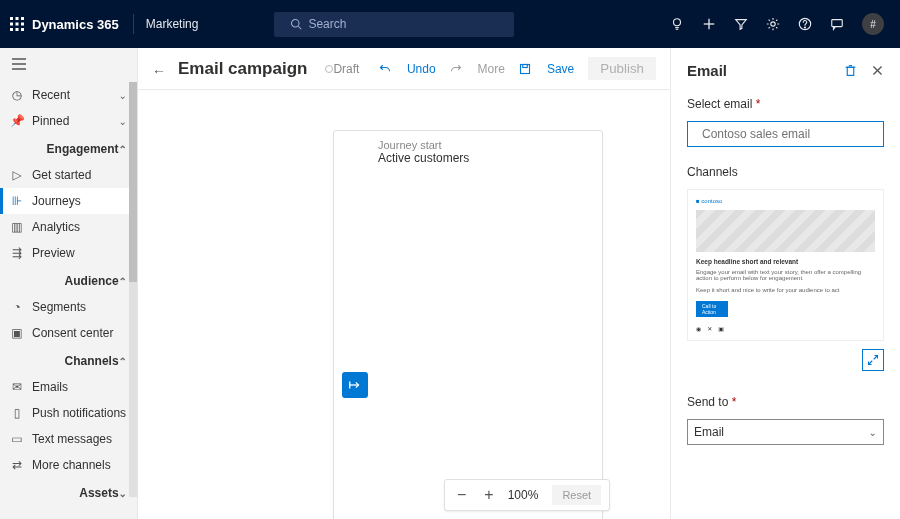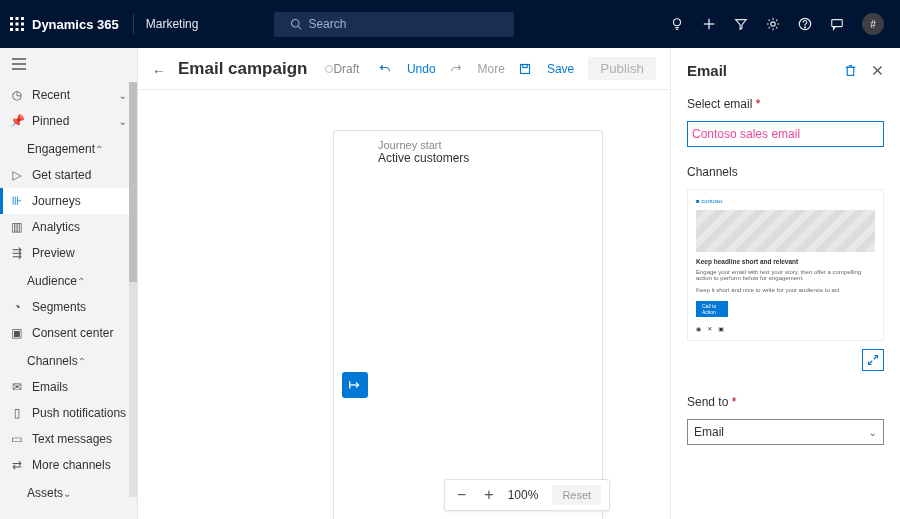--- a/index.html
+++ b/index.html
@@ -13,21 +13,21 @@
 .search input::placeholder{color:#a0b0d0}
 .top-icons{margin-left:auto;display:flex;gap:18px;align-items:center;padding-right:6px}
 .top-icons span{color:#fff;opacity:.9;cursor:pointer}
 .avatar-tag{background:#444;border-radius:50%;width:22px;height:22px;display:flex;align-items:center;justify-content:center;font-size:10px}
 
 .main{display:flex;height:479px}
 .sidebar{width:138px;background:#f3f3f3;border-right:1px solid #e5e5e5;display:flex;flex-direction:column;font-size:12px;color:#323130;overflow:hidden;position:relative}
 .hamburger{padding:10px 12px;color:#555;height:34px}
 .side-item{display:flex;align-items:center;padding:6px 10px;gap:8px;cursor:pointer;position:relative;height:26px}
 .side-item.active{background:#fff;border-left:3px solid #0078d4;padding-left:7px}
-.side-section{display:flex;align-items:center;justify-content:flex-start;padding:8px 10px 6px 27px;font-weight:400;color:#323130}
+.side-section{display:flex;align-items:center;justify-content:flex-end;padding:8px 10px 6px 27px;font-weight:700;color:#323130}
 .chev{color:#666;font-size:10px}
 .icon{width:14px;text-align:center;color:#555;font-size:12px}
 .side-scroll{position:absolute;right:0;top:34px;bottom:30px;width:8px;background:#e0e0e0}
 .side-scroll-thumb{width:8px;height:200px;background:#bfbfbf;position:absolute;top:0}
 .env-switch{position:absolute;bottom:0;left:0;right:0;height:30px;display:flex;align-items:center;padding:0 8px;gap:6px;border-top:1px solid #e5e5e5;background:#f3f3f3}
 .env-badge{background:#d65f00;color:#fff;font-size:9px;font-weight:600;width:18px;height:18px;display:flex;align-items:center;justify-content:center}
 
 .content{flex:1;display:flex;flex-direction:column;position:relative}
 .pageheader{height:42px;display:flex;align-items:center;padding:0 14px;gap:12px;border-bottom:1px solid #edebe9}
 .back{color:#555;cursor:pointer;font-size:14px}
@@ -51,21 +51,21 @@
 .zoom-ctrl button{border:0;background:transparent;color:#555;font-size:16px;cursor:pointer;padding:0 4px}
 .zoom-ctrl .reset{border:0;background:#f3f3f3;color:#999;font-size:11px;padding:4px 10px;margin-left:4px}
 
 .panel{width:230px;border-left:1px solid #edebe9;padding:14px 16px;display:flex;flex-direction:column;gap:10px}
 .panel-header{display:flex;align-items:center}
 .panel-title{font-weight:600;font-size:15px;color:#323130}
 .panel-icons{margin-left:auto;display:flex;gap:14px;color:#0078d4;cursor:pointer;font-size:13px}
 .panel-icons .close{color:#555}
 .field-label{font-size:12px;color:#323130;margin-top:8px}
 .req{color:#a80000}
-.field-input{border:1px solid #0078d4;padding:5px 4px;font-size:12px;color:#ec4899;background:#fff}
+.field-input{border:1px solid #0078d4;padding:5px 14px;font-size:12px;color:#737373;background:#fff}
 .select-input{border:1px solid #8a8886;padding:5px 6px;font-size:12px;color:#323130;background:#fff;display:flex;justify-content:space-between;align-items:center}
 .preview-box{border:1px solid #eee;padding:8px;height:152px;display:flex;flex-direction:column;gap:4px;font-size:6px;color:#666;position:relative}
 .pv-top{color:#0078d4;font-size:6px}
 .pv-img{height:50px;background:linear-gradient(135deg,#ddd 25%,#e8e8e8 25%,#e8e8e8 50%,#ddd 50%,#ddd 75%,#e8e8e8 75%);background-size:20px 20px;margin:2px 0}
 .pv-head{font-weight:600;font-size:6.5px;color:#333}
 .pv-btn{background:#0078d4;color:#fff;font-size:5px;padding:2px 6px;width:32px;margin-top:4px}
 .pv-social{display:flex;gap:6px;margin-top:4px;font-size:6px;color:#333}
 .expand-icon{position:absolute;bottom:-30px;right:0;border:1px solid #0078d4;width:22px;height:22px;display:flex;align-items:center;justify-content:center;color:#0078d4;cursor:pointer}
 .spacer{height:26px}
 svg{display:block}

